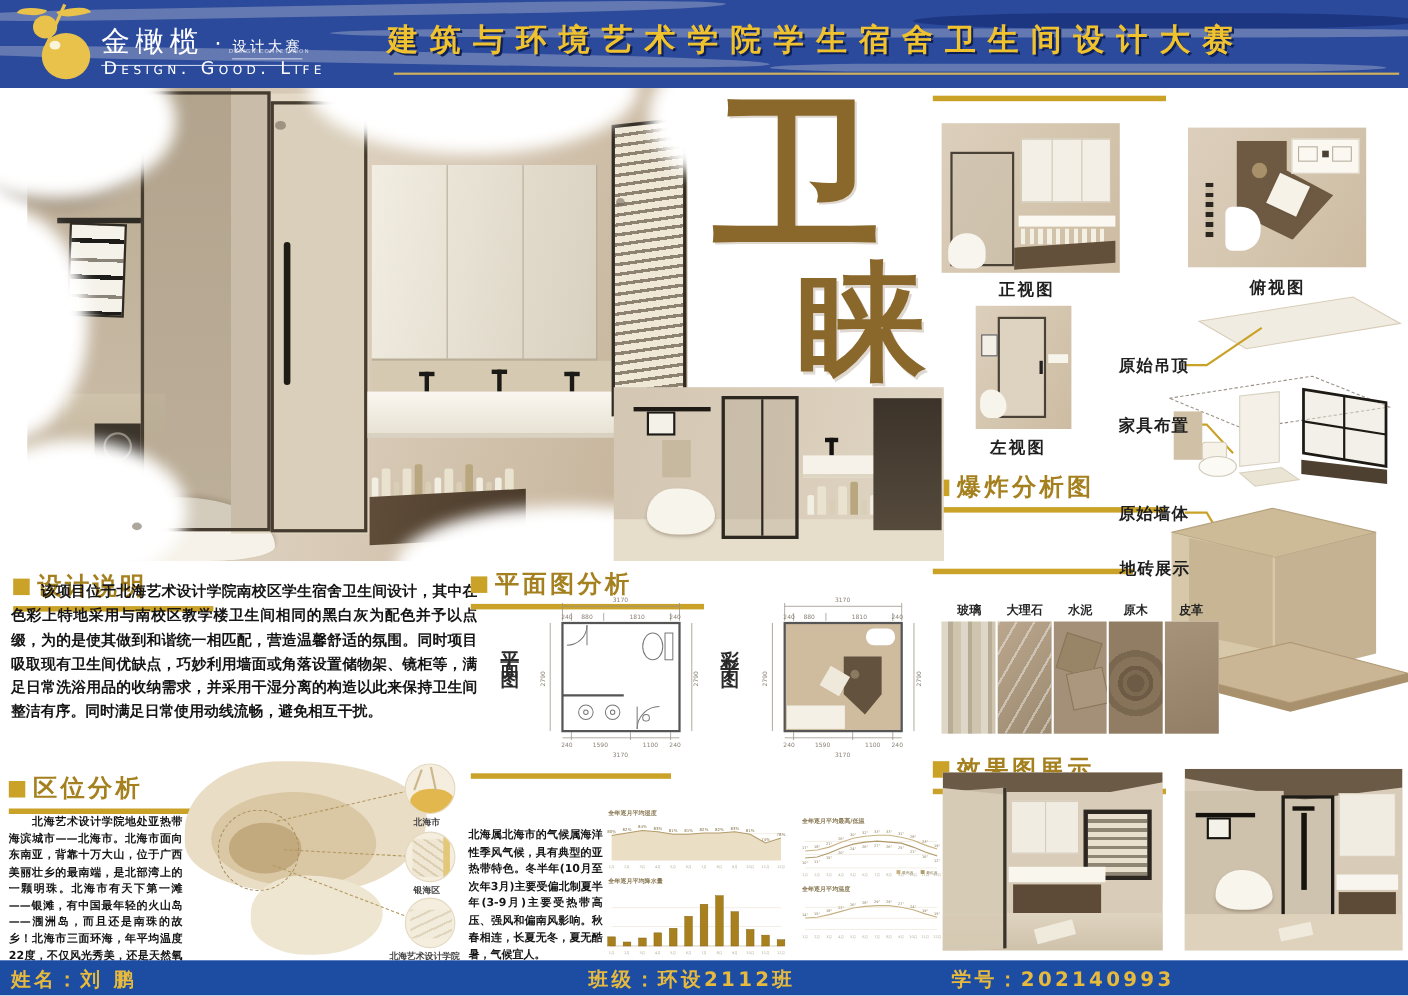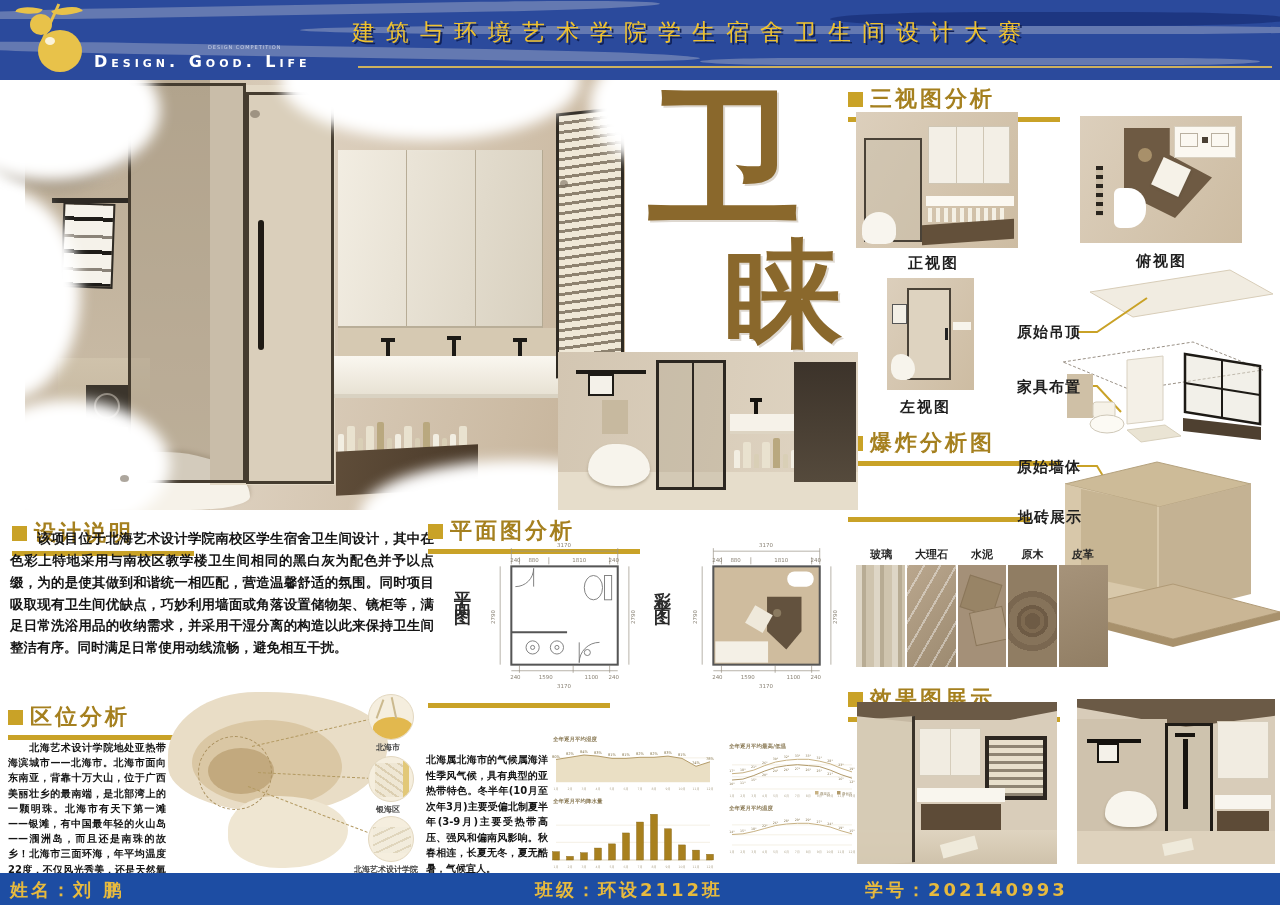--- a/index.html
+++ b/index.html
@@ -2,28 +2,28 @@
 <html><head>
 <meta charset="utf-8">
 <style>
   *{margin:0;padding:0;box-sizing:border-box}
   html,body{width:1280px;height:905px}
   body{position:relative;background:#fff;overflow:hidden;font-family:"DejaVu Sans","Liberation Sans",sans-serif;color:#222}
   .abs{position:absolute}
   
   .banner{left:0;top:0;width:1280px;height:80px;background:#2b4a9c;overflow:hidden}
   .streak{position:absolute;border-radius:50%/10px;background:rgba(158,168,198,.5)}
-  .banner-title{position:absolute;left:352px;top:17px;width:925px;font-size:23px;font-weight:normal;color:#f0c22e;letter-spacing:11px;white-space:nowrap;text-shadow:2px 2px 0 rgba(14,30,82,.95)}
+  .banner-title{position:absolute;left:352px;top:17px;width:925px;font-size:28px;font-weight:bold;color:#f0c22e;letter-spacing:11px;white-space:nowrap;text-shadow:2px 2px 0 rgba(14,30,82,.95)}
   .banner-rule{position:absolute;left:358px;top:66px;width:914px;height:2px;background:#cdb15e}
   .brand-row{position:absolute;left:92px;top:20px;display:flex;align-items:baseline;gap:10px;color:#fff;border-bottom:1px solid #c9d1e8;padding-bottom:4px}
   .brand{font-family:"DejaVu Serif","Liberation Serif",serif;font-size:26px;letter-spacing:5px}
   .brand-dot{font-size:20px}
   .brand-sub{font-size:13px;letter-spacing:3px;border-bottom:1px solid #c9d1e8;padding-bottom:2px}
   .brand-sub-en{position:absolute;left:208px;top:44px;font-size:5px;color:#c9d1e8;letter-spacing:1px}
-  .tagline{position:absolute;left:94px;top:52px;color:#fff;font-size:16px;letter-spacing:4px;font-variant:small-caps;font-weight:bold}
+  .tagline{position:absolute;left:94px;top:52px;color:#fff;font-size:16px;letter-spacing:4px;font-variant:small-caps;font-weight:normal}
   .olive{position:absolute;left:14px;top:4px;width:76px;height:72px}
   .olive .o1{position:absolute;left:24px;top:26px;width:44px;height:42px;border-radius:50%;background:#e8c24a}
   .olive .o1 i{position:absolute;left:7px;top:7px;width:10px;height:8px;border-radius:50%;background:#fbf3da;display:block}
   .olive .o2{position:absolute;left:16px;top:10px;width:22px;height:21px;border-radius:50%;background:#e8c24a}
   .olive .stem{position:absolute;left:34px;top:-2px;width:3px;height:46px;background:#e8c24a;transform:rotate(24deg)}
   .olive .leaf1{position:absolute;left:38px;top:2px;width:30px;height:10px;background:#e8c24a;border-radius:0 100% 0 100%;transform:rotate(-18deg)}
   .olive .leaf2{position:absolute;left:2px;top:2px;width:26px;height:9px;background:#e8c24a;border-radius:100% 0 100% 0;transform:rotate(14deg)}
   
   .sec{position:absolute}
   .sec .h{display:flex;align-items:center;gap:7px}
@@ -76,20 +76,25 @@
   <div class="streak" style="left:700px;top:58px;width:560px;height:7px"></div>
   <div class="streak" style="left:830px;top:12px;width:460px;height:14px;background:rgba(18,38,108,.55)"></div>
   <div class="olive">
     <span class="stem"></span>
       <span class="leaf1"></span>
       <span class="leaf2"></span>
     <span class="o2"></span>
       <span class="o1">
         <i></i>
       </span>
+  </div>
+  <div class="brand-row">
+    <span class="brand">金橄榄</span>
+    <span class="brand-dot">·</span>
+    <span class="brand-sub">设计大赛</span>
   </div>
   <span class="brand-sub-en">DESIGN COMPETITION</span>
   <div class="tagline">Design. Good. Life</div>
   <div class="banner-title">建筑与环境艺术学院学生宿舍卫生间设计大赛</div>
   <div class="banner-rule"></div>
 </div>
 
 <div class="hero abs">
   <div class="p1">
     <div class="abs" style="left:0;top:0;width:185px;height:430px;background:linear-gradient(#b9aa93,#cfc1ac)"></div>
@@ -463,24 +468,20 @@
       <text x="59.54545454545454" y="20" font-size="3.2" fill="#8a7a55" text-anchor="middle">28°</text>
       <text x="70.45454545454545" y="19.25" font-size="3.2" fill="#8a7a55" text-anchor="middle">29°</text>
       <text x="81.36363636363636" y="19.25" font-size="3.2" fill="#8a7a55" text-anchor="middle">29°</text>
       <text x="92.27272727272727" y="20.75" font-size="3.2" fill="#8a7a55" text-anchor="middle">27°</text>
       <text x="103.18181818181817" y="23" font-size="3.2" fill="#8a7a55" text-anchor="middle">24°</text>
       <text x="114.09090909090908" y="26.75" font-size="3.2" fill="#8a7a55" text-anchor="middle">19°</text>
       <text x="124.99999999999999" y="29.75" font-size="3.2" fill="#8a7a55" text-anchor="middle">15°</text>
     </svg></div>
 
 <div class="sec" style="left:848px;top:84px">
-  <div class="h">
-      <span class="sq"></span>
-    <span class="t">三视图分析</span>
-    </div>
   <div class="bar" style="width:212px"></div>
 </div>
 
 <div class="card" style="left:856px;top:112px;width:162px;height:136px">
   <div class="abs" style="left:8px;top:26px;width:58px;height:104px;background:rgba(200,190,170,.5);border:2px solid #4a4237"></div>
   <div class="abs" style="left:72px;top:14px;width:82px;height:58px;background:#f3efe6;border:1px solid #cfc6b4">
     <i class="abs" style="left:27px;top:0;width:1px;height:100%;background:#cfc6b4"></i>
       <i class="abs" style="left:54px;top:0;width:1px;height:100%;background:#cfc6b4"></i>
   </div>
   <div class="abs" style="left:70px;top:84px;width:88px;height:10px;background:#fbf8f1"></div>

